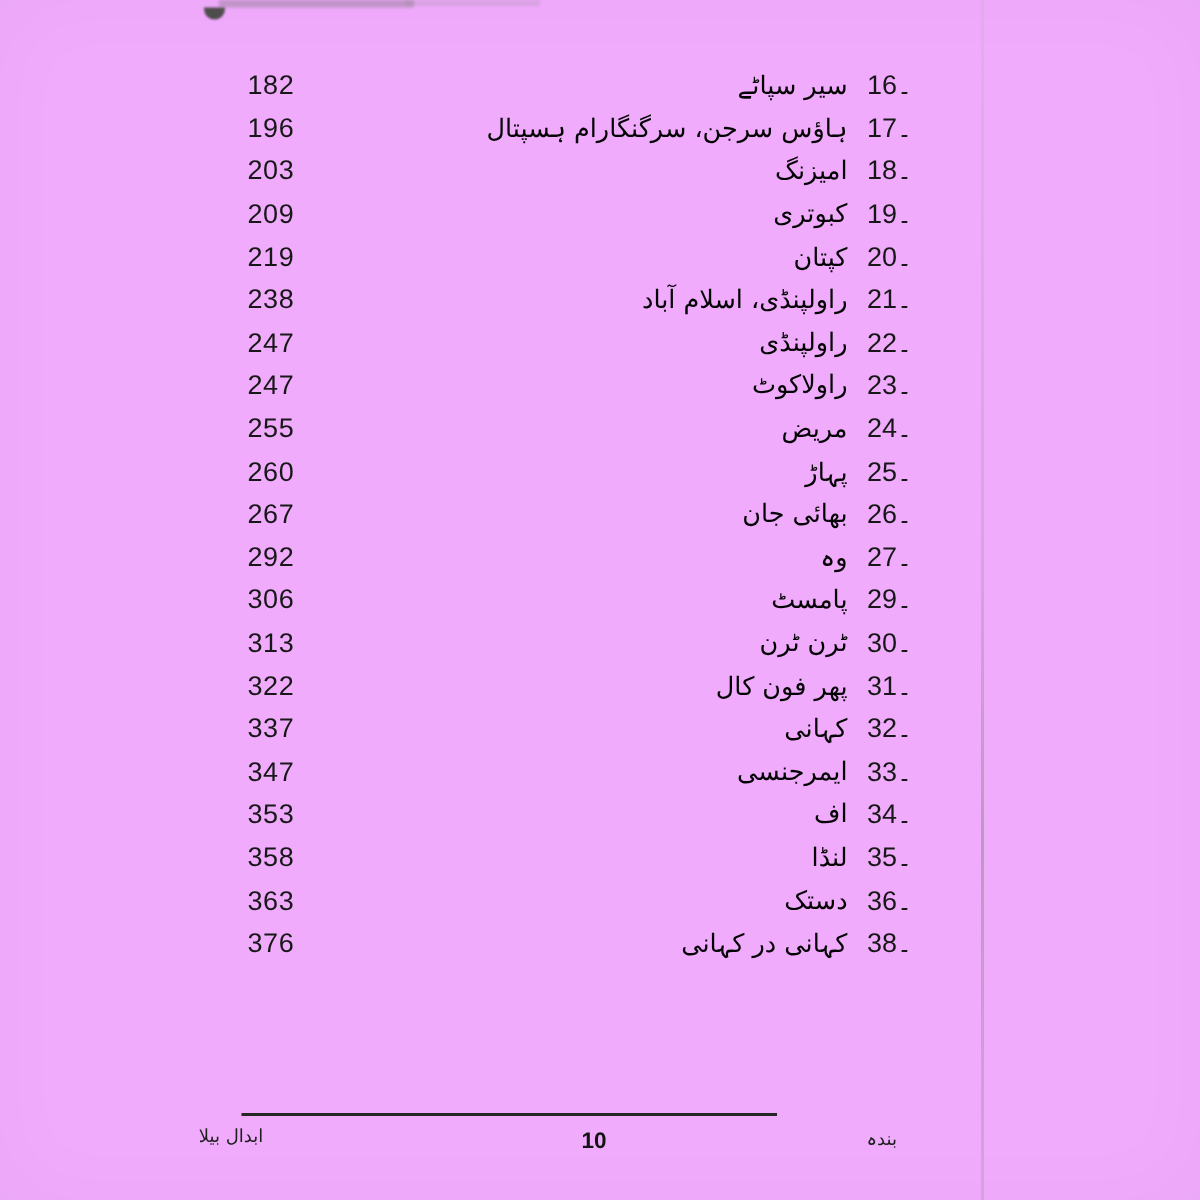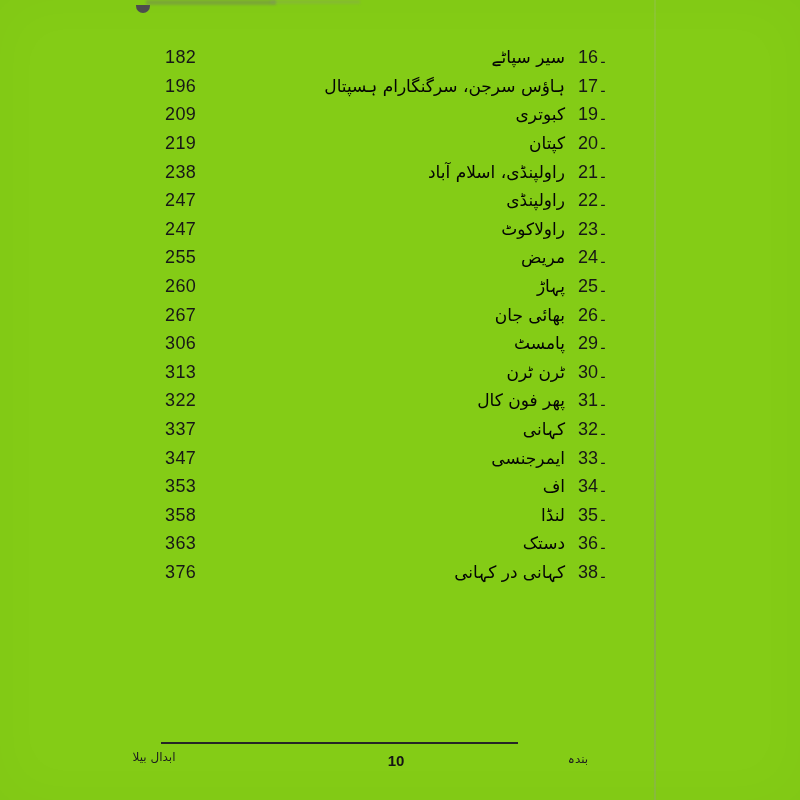--- a/index.html
+++ b/index.html
@@ -8,21 +8,21 @@
     width: 800px;
     height: 800px;
     background: #f4f4f2;
     font-family: "Liberation Sans", sans-serif;
   }
   .page {
     position: absolute;
     inset: 0;
     width: 800px;
     height: 800px;
-    background: #84cc16;
+    background: #f0abfc;
     overflow: hidden;
     box-shadow: inset 0 0 60px rgba(0,0,0,0.025);
   }
 
   
   .smudge-blob {
     position: absolute;
     left: 136px; top: 5px;
     width: 14px; height: 8px;
     background: #4d4d4d;
@@ -112,21 +112,21 @@
     left: 382px; top: 752px;
     width: 28px;
     text-align: center;
     font: 700 15px "Liberation Sans", sans-serif;
     color: #141414;
   }
   .footer-book {
     position: absolute;
     left: 558px; top: 752px;
     width: 40px;
-    text-align: center;
+    text-align: right;
     font: 400 12px "DejaVu Sans", sans-serif;
     color: #1e1e1e;
     white-space: nowrap;
   }
 </style>
 </head>
 <body>
 
 <div class="page">
 
@@ -141,20 +141,25 @@
     <span class="col-title" dir="rtl">سیر سپاٹے</span>
     <span class="col-entry"><span class="entry-dash">۔</span><span>16</span></span>
   </div>
 
   <div class="toc-row">
     <span class="col-pageno">196</span>
     <span class="col-title" dir="rtl">ہاؤس سرجن، سرگنگارام ہسپتال</span>
     <span class="col-entry"><span class="entry-dash">۔</span><span>17</span></span>
   </div>
 
+  <div class="toc-row">
+    <span class="col-pageno">203</span>
+    <span class="col-title" dir="rtl">امیزنگ</span>
+    <span class="col-entry"><span class="entry-dash">۔</span><span>18</span></span>
+  </div>
 
   <div class="toc-row">
     <span class="col-pageno">209</span>
     <span class="col-title" dir="rtl">کبوتری</span>
     <span class="col-entry"><span class="entry-dash">۔</span><span>19</span></span>
   </div>
 
   <div class="toc-row">
     <span class="col-pageno">219</span>
     <span class="col-title" dir="rtl">کپتان</span>
@@ -190,20 +195,25 @@
     <span class="col-title" dir="rtl">پہاڑ</span>
     <span class="col-entry"><span class="entry-dash">۔</span><span>25</span></span>
   </div>
 
   <div class="toc-row">
     <span class="col-pageno">267</span>
     <span class="col-title" dir="rtl">بھائی جان</span>
     <span class="col-entry"><span class="entry-dash">۔</span><span>26</span></span>
   </div>
 
+  <div class="toc-row">
+    <span class="col-pageno">292</span>
+    <span class="col-title" dir="rtl">وہ</span>
+    <span class="col-entry"><span class="entry-dash">۔</span><span>27</span></span>
+  </div>
 
 
   <div class="toc-row">
     <span class="col-pageno">306</span>
     <span class="col-title" dir="rtl">پامسٹ</span>
     <span class="col-entry"><span class="entry-dash">۔</span><span>29</span></span>
   </div>
 
   <div class="toc-row">
     <span class="col-pageno">313</span>

